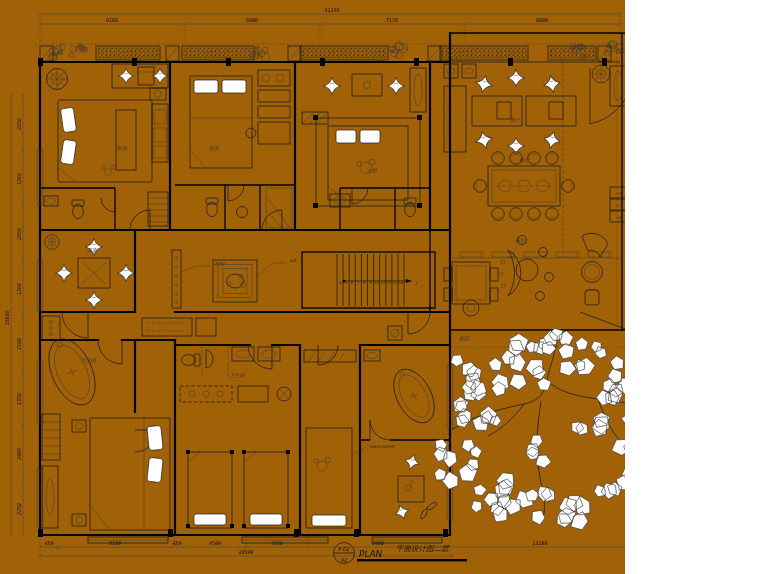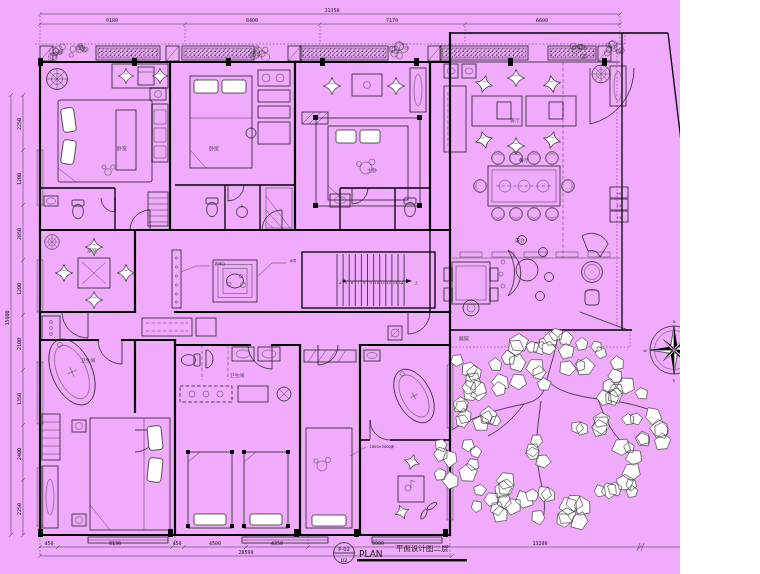--- a/index.html
+++ b/index.html
@@ -1,17 +1,17 @@
 <!DOCTYPE html>
 <html><head>
 <meta charset="utf-8">
 <style>
   html,body{margin:0;padding:0;background:#fff;}
-  .sheet{position:relative;width:680px;height:574px;background:#f0abfc;overflow:hidden;
-         font-family:"DejaVu Sans",sans-serif;}
+  .sheet{position:relative;width:625px;height:574px;background:#a16207;overflow:hidden;
+         font-family:"DejaVu Sans",sans-serif;font-style:italic;}
   svg{position:absolute;left:0;top:0;}
   .w2{stroke:#000;stroke-width:2.2;fill:none;stroke-linecap:square}
   .w1{stroke:#000;stroke-width:1.3;fill:none}
   .t {stroke:#1a1a1a;stroke-width:.75;fill:none}
   .f {stroke:#333;stroke-width:.45;fill:none}
   .fw{stroke:#1a1a1a;stroke-width:.7;fill:#fff}
   .dim{stroke:#444;stroke-width:.55;fill:none}
   .dot{stroke-dasharray:1.6 1.9}
   .dsh{stroke-dasharray:3.5 2.2}
   .blk{fill:#000;stroke:none}

